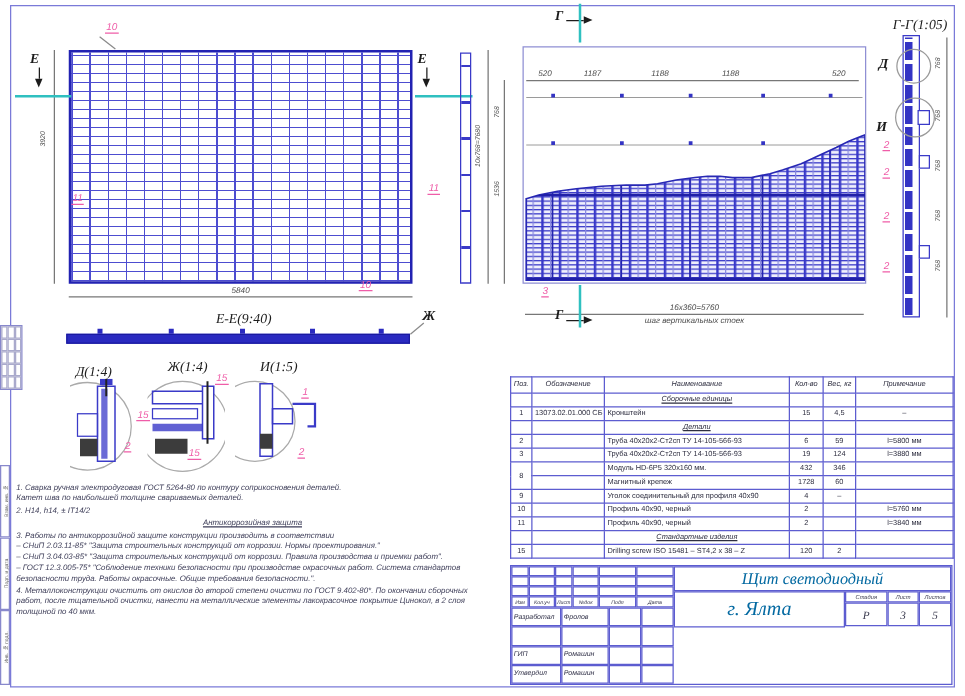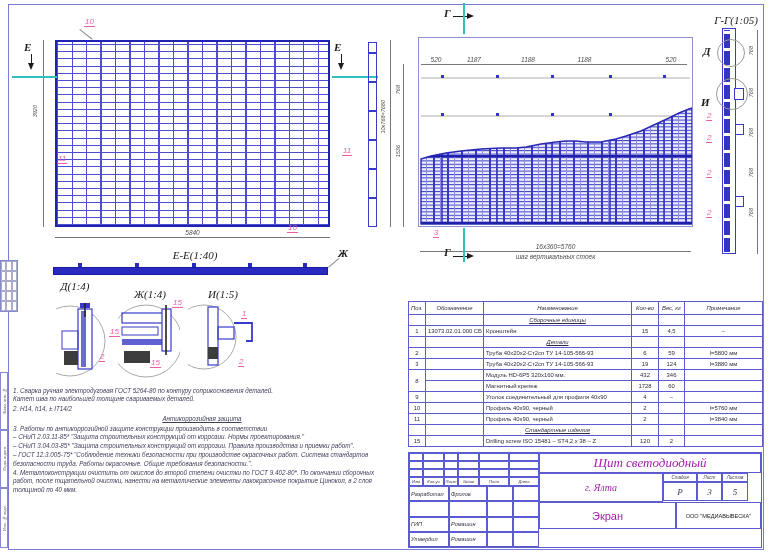--- a/index.html
+++ b/index.html
@@ -53,21 +53,21 @@
   .cell{border:0.5px solid #5c5cd0;box-sizing:border-box;overflow:hidden;}
   #tb-left{width:132px;display:flex;flex-direction:column;}
   #revgrid{display:grid;grid-template-columns:14px 21px 14px 21px 30px 30px;grid-auto-rows:8px;}
   #revhdr{display:grid;grid-template-columns:14px 21px 14px 21px 30px 30px;grid-auto-rows:9px;font:italic 4.2px "Liberation Sans",sans-serif;color:#33334a;}
   #revhdr .cell{display:flex;align-items:center;justify-content:center;}
   #siggrid{display:grid;grid-template-columns:40px 38px 26px 26px;grid-auto-rows:1fr;flex:1;
            font:italic 5.6px "Liberation Sans",sans-serif;color:#33334a;}
   #siggrid .cell{display:flex;align-items:center;padding-left:1px;}
   #tb-right{width:222px;display:flex;flex-direction:column;}
   .tb-row{display:flex;}
-  .big-ital{font:italic 13px "Liberation Serif",serif;color:#a21caf;display:flex;align-items:center;justify-content:center;}
+  .big-ital{font:italic 13px "Liberation Serif",serif;color:#0369a1;display:flex;align-items:center;justify-content:center;}
   #stagehdr{display:grid;grid-template-columns:34px 25px 26px;grid-auto-rows:9px;font:italic 4.6px "Liberation Sans",sans-serif;}
   #stageval{display:grid;grid-template-columns:34px 25px 26px;grid-auto-rows:19px;font:italic 9px "Liberation Serif",serif;}
   #stagehdr .cell,#stageval .cell{display:flex;align-items:center;justify-content:center;}
   
   .marginbox{left:0;width:8px;border:1px solid #8888cc;box-sizing:border-box;background:#fff;
              display:flex;align-items:center;justify-content:center;}
   .marginbox span{writing-mode:vertical-rl;transform:rotate(180deg);font:4px "Liberation Sans",sans-serif;color:#666;}
   #cornergrid{left:0;top:260px;width:18px;height:52px;display:grid;grid-template-columns:1fr 1fr 1fr;grid-auto-rows:1fr;border:1px solid #8888cc;box-sizing:border-box;background:#fff;}
   #cornergrid div{border:0.5px solid #aaaacc;}
 </style>
@@ -181,31 +181,31 @@
   <div class="abs co" style="left:706px;top:134px">2</div>
   <div class="abs co" style="left:706px;top:169px">2</div>
   <div class="abs co" style="left:706px;top:209px">2</div>
   <div class="abs dimline" style="left:757px;top:30px;width:1px;height:224px"></div>
   <div class="abs vdim" style="left:748px;top:46px">768</div>
   <div class="abs vdim" style="left:748px;top:88px">768</div>
   <div class="abs vdim" style="left:748px;top:128px">768</div>
   <div class="abs vdim" style="left:748px;top:168px">768</div>
   <div class="abs vdim" style="left:748px;top:208px">768</div>
 
-  <div class="abs viewtitle" style="left:130px;top:249px;width:130px">Е-Е(1:40)</div>
+  <div class="abs viewtitle" style="left:130px;top:249px;width:130px">Е-Е(9:40)</div>
   <div class="abs" id="eebar"></div>
   <div class="abs stud" style="left:78px;top:263px"></div>
   <div class="abs stud" style="left:135px;top:263px"></div>
   <div class="abs stud" style="left:192px;top:263px"></div>
   <div class="abs stud" style="left:248px;top:263px"></div>
   <div class="abs stud" style="left:303px;top:263px"></div>
   <div class="abs sectletter" style="left:338px;top:247px">Ж</div>
   <div class="abs ldr" style="left:328px;top:267px;width:14px;transform:rotate(-40deg)"></div>
 
-  <div class="abs viewtitle" style="left:50px;top:280px;width:50px">Д(1:4)</div>
+  <div class="abs viewtitle" style="left:50px;top:292px;width:50px">Д(1:4)</div>
   <div class="abs" style="left:56px;top:303px">
     <svg width="54" height="76">
       <circle cx="14" cy="38" r="35" fill="none" stroke="#aaaaaa" stroke-width="1"></circle>
       <rect x="22" y="6" width="14" height="60" fill="#ffffff" stroke="#3a3ac8" stroke-width="1.2"></rect>
       <rect x="25" y="8" width="5" height="56" fill="#3a3ac8" opacity="0.75"></rect>
       <rect x="24" y="0" width="10" height="5" fill="#3a3ac8"></rect>
       <line x1="29" y1="0" x2="29" y2="14" stroke="#222" stroke-width="1.6"></line>
       <rect x="6" y="28" width="16" height="18" fill="none" stroke="#3a3ac8" stroke-width="1"></rect>
       <rect x="8" y="48" width="14" height="14" fill="#3c3c3c"></rect>
     </svg>
@@ -416,38 +416,34 @@
           <div class="cell"></div>
         <div class="cell">Утвердил</div>
         <div class="cell">Ромашин</div>
         <div class="cell"></div>
           <div class="cell"></div>
       </div>
     </div>
     <div id="tb-right">
       <div class="cell big-ital" style="height:20px;font-size:13px">Щит светодиодный</div>
       <div class="tb-row" style="height:29px">
-        <div class="cell big-ital" style="width:124px;font-size:10px">г. Ялта</div>
+        <div class="cell big-ital" style="width:137px;font-size:16px">г. Ялта</div>
         <div style="width:85px;display:flex;flex-direction:column">
           <div id="stagehdr">
             <div class="cell">Стадия</div>
             <div class="cell">Лист</div>
             <div class="cell">Листов</div>
           </div>
           <div id="stageval">
             <div class="cell">Р</div>
             <div class="cell">3</div>
             <div class="cell">5</div>
           </div>
         </div>
       </div>
-      <div class="tb-row" style="height:27px">
-        <div class="cell big-ital" style="width:137px;font-size:11px;font-style:normal;font-family:'Liberation Sans',sans-serif">Экран</div>
-        <div class="cell" style="width:85px;display:flex;align-items:center;justify-content:center;font:5.6px 'Liberation Sans',sans-serif;color:#222;text-align:center">ООО "МЕДИАВЫВЕСКА"</div>
-      </div>
     </div>
   </div>
 
   <div class="abs" id="cornergrid">
     <div></div>
       <div></div>
       <div></div>
       <div></div>
       <div></div>
       <div></div>

